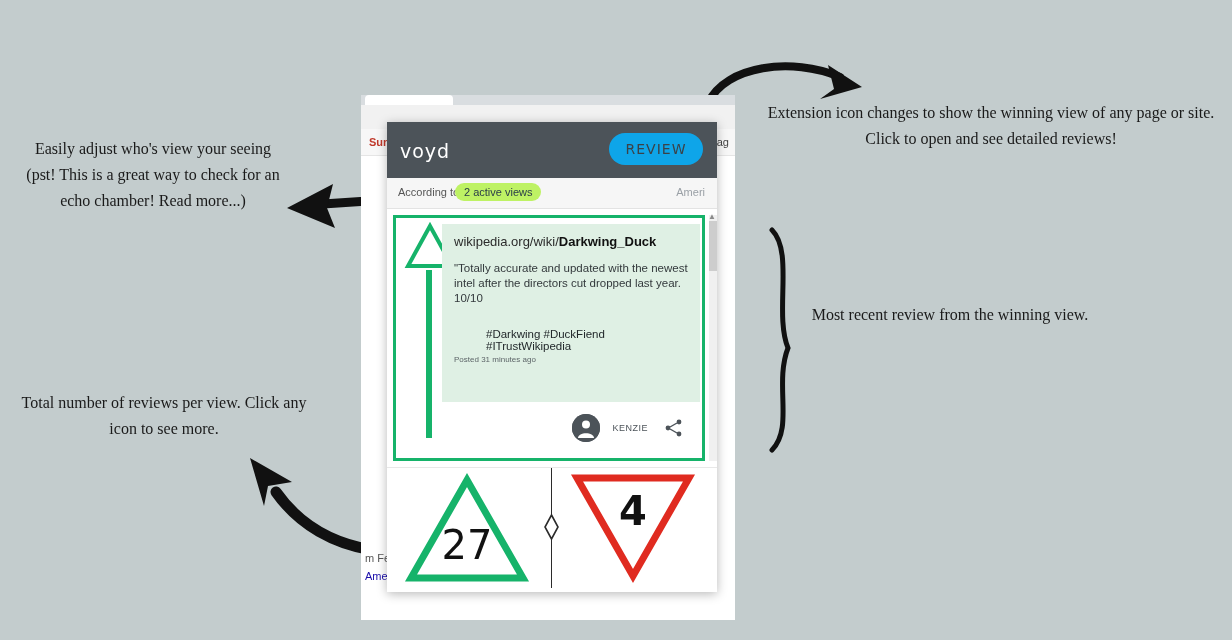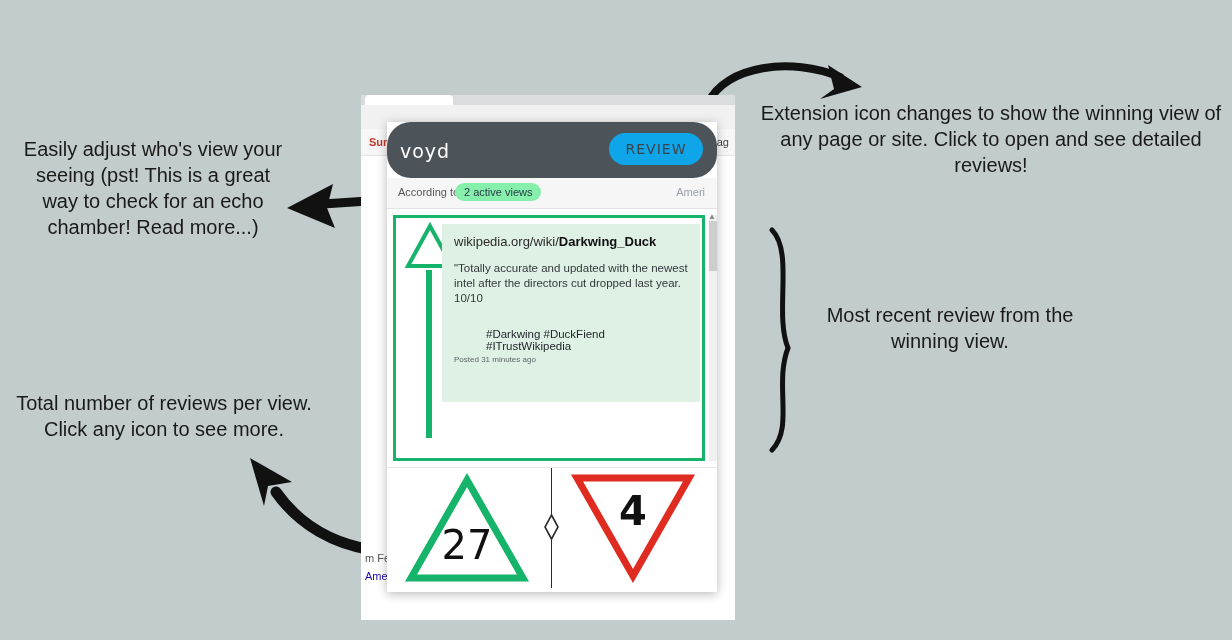--- a/index.html
+++ b/index.html
@@ -12,24 +12,24 @@
     background: #c3cccd;
     font-family: "Liberation Sans", sans-serif;
     overflow: hidden;
     position: relative;
   }
 
   
   .annotation {
     position: absolute;
     color: #1a1a1a;
-    font-size: 20px;
+    font-size: 16px;
     line-height: 26px;
     text-align: center;
-    font-family: Liberation Sans, sans-serif;
+    font-family: Liberation Serif, serif;
   }
   #ann-adjust {
     left: 20px;
     top: 136px;
     width: 266px;
   }
   #ann-extension {
     left: 760px;
     top: 100px;
     width: 462px;
@@ -143,21 +143,20 @@
     width: 330px;
     height: 470px;
     background: #ffffff;
     box-shadow: 0 2px 10px rgba(0,0,0,0.28);
     overflow: hidden;
   }
   #voyd-header {
     position: relative;
     height: 56px;
     background: #4c5359;
-    border-radius: 24px;
   }
   #voyd-logo {
     position: absolute;
     left: 13px;
     top: 18px;
     color: #ffffff;
     font-size: 19px;
     letter-spacing: 1px;
     font-family: "DejaVu Sans", sans-serif;
   }
@@ -189,21 +188,21 @@
     font-size: 11px;
     color: #555;
   }
   #active-views-pill {
     position: absolute;
     left: 68px;
     top: 5px;
     height: 18px;
     line-height: 18px;
     padding: 0 9px;
-    background: #86efac;
+    background: #bef264;
     color: #2a3c49;
     border-radius: 9px;
     font-size: 11px;
     cursor: pointer;
   }
   #change-link {
     position: absolute;
     right: 12px;
     top: 8px;
     font-size: 11px;
@@ -478,20 +477,39 @@
 
       <div id="card-inner">
         <div id="card-url">
           <span>wikipedia.org/wiki/</span><span class="url-bold">Darkwing_Duck</span>
         </div>
         <div id="card-quote">"Totally accurate and updated with the newest intel after the directors cut dropped last year. 10/10</div>
         <div id="card-tags">#Darkwing #DuckFiend #ITrustWikipedia</div>
         <div id="card-posted">Posted 31 minutes ago</div>
       </div>
 
+      <div id="card-footer">
+        <div id="avatar-circle">
+          <svg width="28" height="28" viewBox="0 0 28 28">
+            <circle cx="14" cy="14" r="14" fill="#4c5359"></circle>
+            <circle cx="14" cy="10.5" r="4" fill="#ffffff"></circle>
+            <path d="M6,24 C6,17.5 22,17.5 22,24 Z" fill="#ffffff"></path>
+          </svg>
+        </div>
+        <div id="reviewer-name">KENZIE</div>
+        <div id="share-icon">
+          <svg width="20" height="20" viewBox="0 0 20 20">
+            <circle cx="15" cy="4" r="2.4" fill="#4c5359"></circle>
+            <circle cx="4" cy="10" r="2.4" fill="#4c5359"></circle>
+            <circle cx="15" cy="16" r="2.4" fill="#4c5359"></circle>
+            <line x1="6" y1="9" x2="13" y2="5" stroke="#4c5359" stroke-width="1.4"></line>
+            <line x1="6" y1="11" x2="13" y2="15" stroke="#4c5359" stroke-width="1.4"></line>
+          </svg>
+        </div>
+      </div>
     </div>
 
     <div id="scrollbar-track">
       <div id="scroll-arrow">▲</div>
       <div id="scrollbar-thumb"></div>
     </div>
   </div>
 
   <div id="counts-region">
     <div id="count-up">

